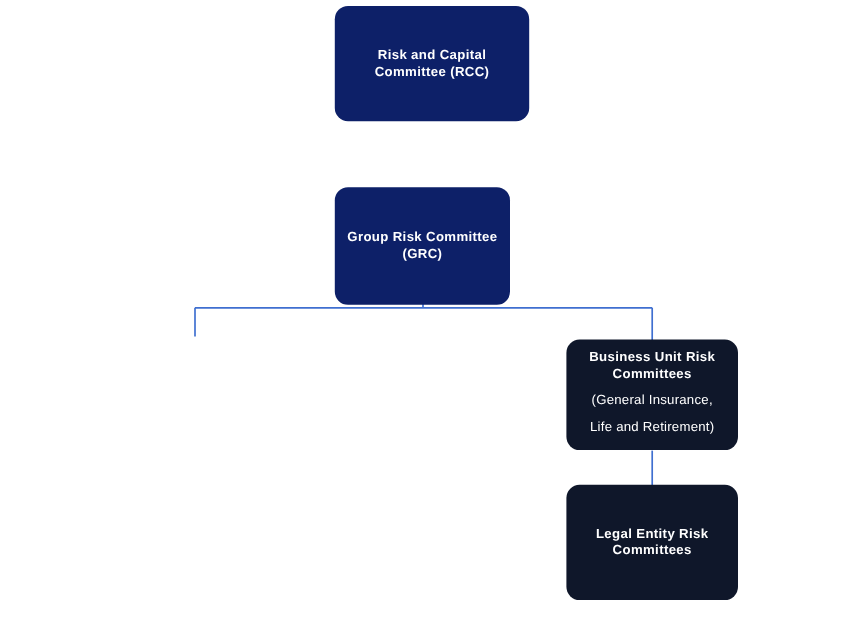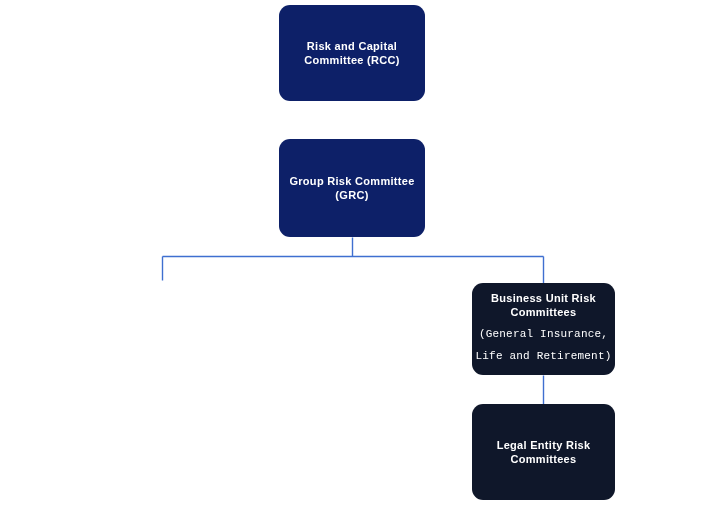--- a/index.html
+++ b/index.html
@@ -51,29 +51,28 @@
     letter-spacing: 0.3px;
     white-space: pre-line;
   }
   .node-sub {
     font-size: 11px;
     font-weight: normal;
     line-height: 22px;
     letter-spacing: 0.2px;
     white-space: pre-line;
     margin-top: 4px;
-    font-family: Liberation Mono, monospace;
   }
 
   
   #node-rcc {
-    left: 279px;  top: 5px;   width: 146px; height: 96px;
+    left: 279px;  top: 5px;   width: 162px; height: 96px;
   }
   #node-grc {
-    left: 279px;  top: 139px; width: 146px; height: 98px;
+    left: 279px;  top: 156px; width: 146px; height: 98px;
   }
   #node-frg {
     left: 92px;   top: 280px; width: 143px; height: 96px;
   }
   #node-burc {
     left: 472px;  top: 283px; width: 143px; height: 92px;
     justify-content: center;
   }
   #node-lerc {
     left: 472px;  top: 404px; width: 143px; height: 96px;

